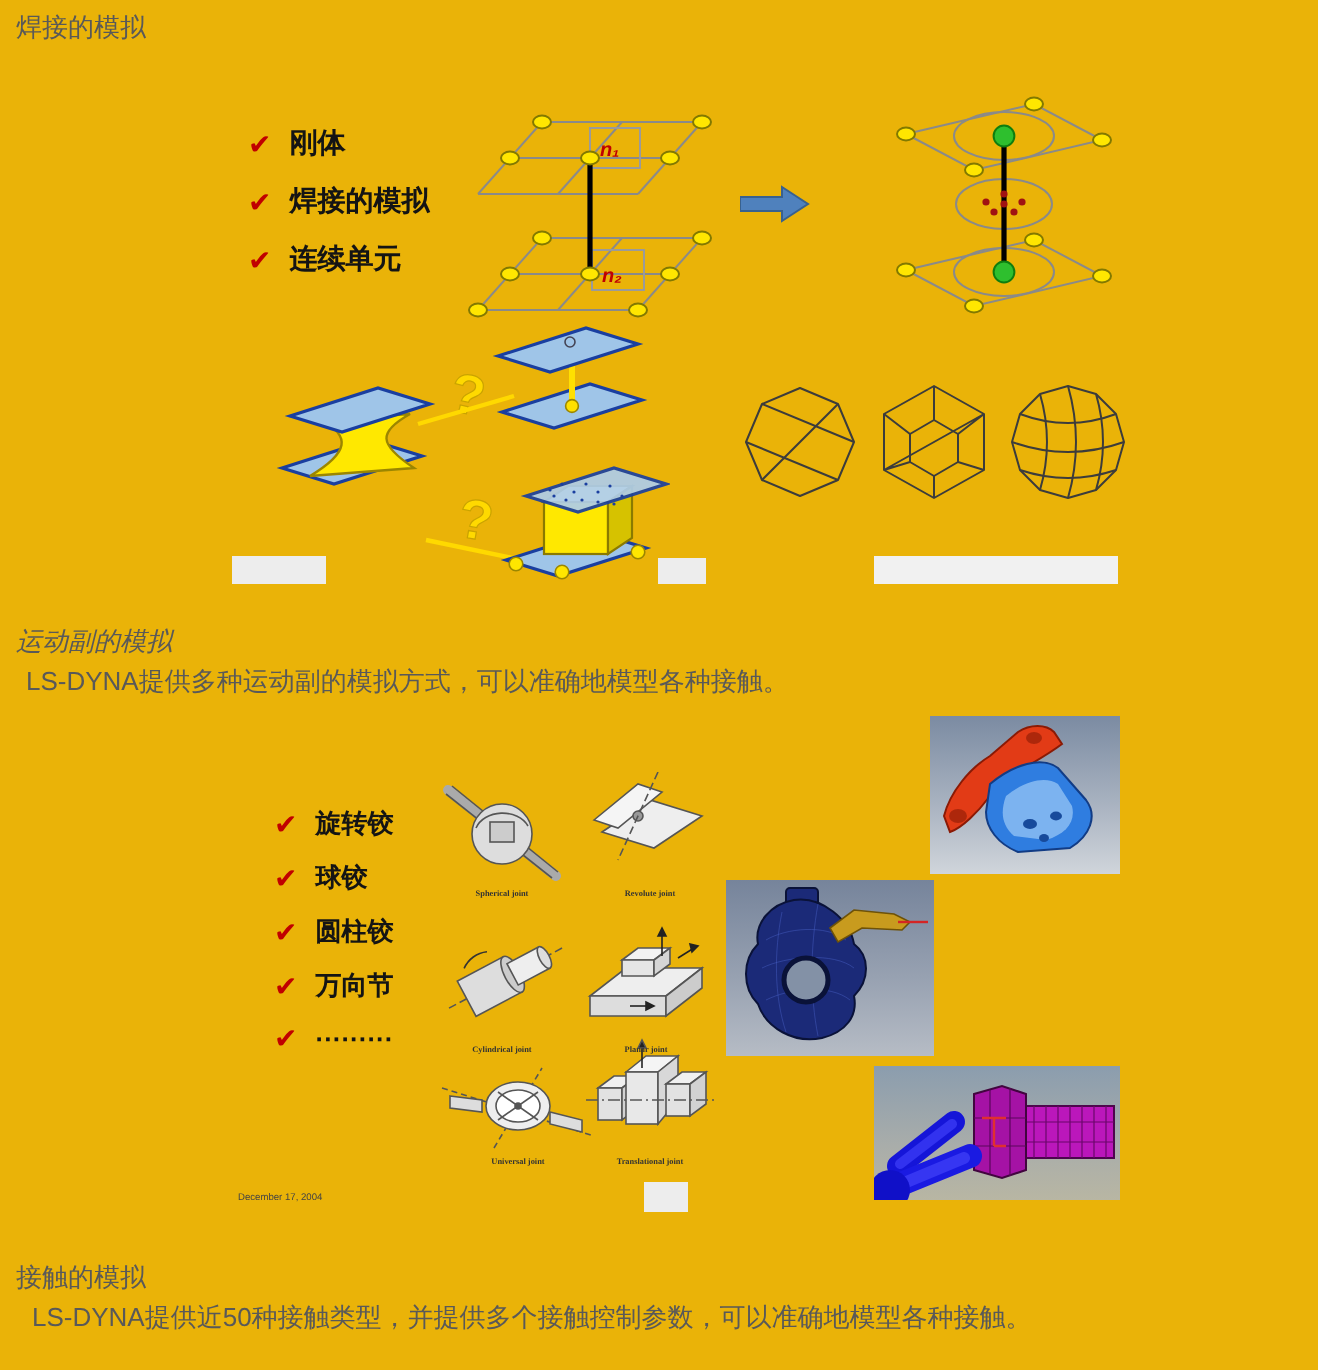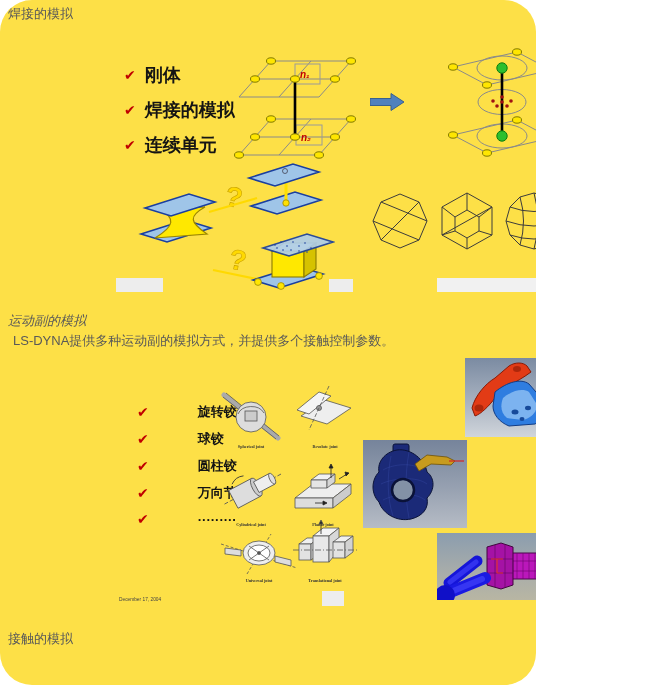--- a/index.html
+++ b/index.html
@@ -1,26 +1,26 @@
 <!DOCTYPE html>
 <html><head>
 <meta charset="utf-8">
 <style>
   html,body{margin:0;padding:0;background:#fff;}
-  .stage{position:relative;width:536px;height:685px;background:#fde047;overflow:hidden;
-         font-family:"Liberation Sans","DejaVu Sans",sans-serif;border-radius:32px;}
+  .stage{position:relative;width:659px;height:685px;background:#eab308;overflow:hidden;
+         font-family:"Liberation Sans","DejaVu Sans",sans-serif;}
   .t{position:absolute;font-size:13px;color:#595959;white-space:nowrap;line-height:16px;}
   .chk-list{position:absolute;display:flex;flex-direction:column;}
   .chk-item{display:flex;align-items:center;}
   .chk-mark{color:#c00000;font-weight:bold;font-size:14px;margin-right:9px;}
   .chk-label{color:#141414;font-weight:bold;}
   .fig1-list{left:124px;top:63px;gap:11px;}
-  .fig1-list .chk-label{font-size:18px;}
+  .fig1-list .chk-label{font-size:14px;}
   .fig2-list{left:137px;top:403px;gap:9px;}
-  .fig2-list .chk-label{font-size:13px;margin-left:40px;}
+  .fig2-list .chk-label{font-size:13px;}
   .abs{position:absolute;}
   .ph{position:absolute;background:#ededed;}
   .cad{position:absolute;overflow:hidden;}
   .cad-a{left:465px;top:358px;width:95px;height:79px;
          background:linear-gradient(180deg,#7b8ba2 0%,#a8b2c0 55%,#d0d5db 100%);}
   .cad-b{left:363px;top:440px;width:104px;height:88px;
          background:linear-gradient(180deg,#76849b 0%,#97a1b1 55%,#b6bcc5 100%);}
   .cad-c{left:437px;top:533px;width:123px;height:67px;
          background:linear-gradient(180deg,#8b9dae 0%,#a9adaa 60%,#b8b6a3 100%);}
   .date{position:absolute;left:119px;top:597px;font-size:6px;color:#444;
@@ -170,21 +170,21 @@
       <path d="M142,22 Q166,31 190,22 M138,36 Q166,46 194,36 M142,50 Q166,58 190,50"></path>
       <path d="M152,12 Q159,36 152,60 M166,8 Q174,36 166,64 M180,12 Q187,36 180,60"></path>
     </g>
   </svg>
 
   <div class="ph" style="left:116px;top:278px;width:47px;height:14px;"></div>
   <div class="ph" style="left:329px;top:279px;width:24px;height:13px;"></div>
   <div class="ph" style="left:437px;top:278px;width:122px;height:14px;background:#f1f1f1;"></div>
 
   <div class="t" style="left:8px;top:313px;font-style:italic;">运动副的模拟</div>
-  <div class="t" style="left:13px;top:333px;">LS-DYNA提供多种运动副的模拟方式，并提供多个接触控制参数。</div>
+  <div class="t" style="left:13px;top:333px;">LS-DYNA提供多种运动副的模拟方式，可以准确地模型各种接触。</div>
 
   <div class="chk-list fig2-list">
     <div class="chk-item">
       <span class="chk-mark">✔</span>
       <span class="chk-label">旋转铰</span>
     </div>
     <div class="chk-item">
       <span class="chk-mark">✔</span>
       <span class="chk-label">球铰</span>
     </div>
@@ -322,14 +322,15 @@
         <line x1="12" y1="50" x2="40" y2="28" stroke="#1515d8" stroke-width="11" stroke-linecap="round"></line>
         <line x1="13" y1="49" x2="39" y2="29" stroke="#3a3af5" stroke-width="5" stroke-linecap="round" opacity="0.8"></line>
         <line x1="6" y1="62" x2="48" y2="45" stroke="#1a1ae2" stroke-width="12" stroke-linecap="round"></line>
         <line x1="9" y1="61" x2="45" y2="46" stroke="#3d3df7" stroke-width="6" stroke-linecap="round" opacity="0.8"></line>
         <circle cx="8" cy="62" r="10" fill="#1010c8"></circle>
       </g>
     </svg>
   </div>
 
   <div class="t" style="left:8px;top:631px;">接触的模拟</div>
+  <div class="t" style="left:16px;top:651px;">LS-DYNA提供近50种接触类型，并提供多个接触控制参数，可以准确地模型各种接触。</div>
 
 </div>
 
 </body></html>

